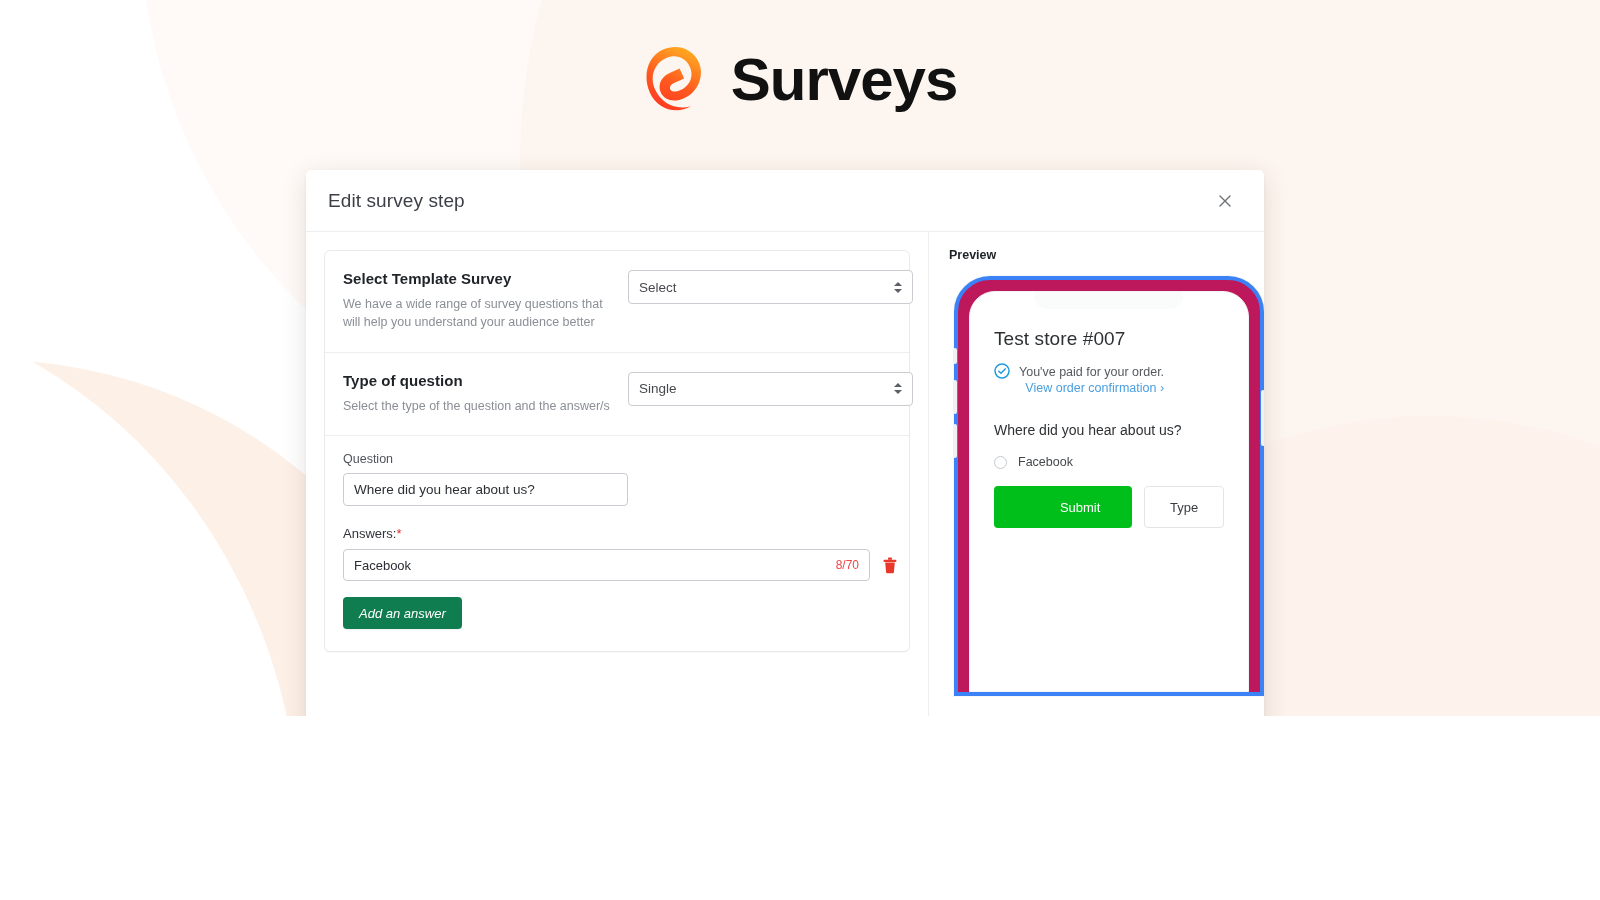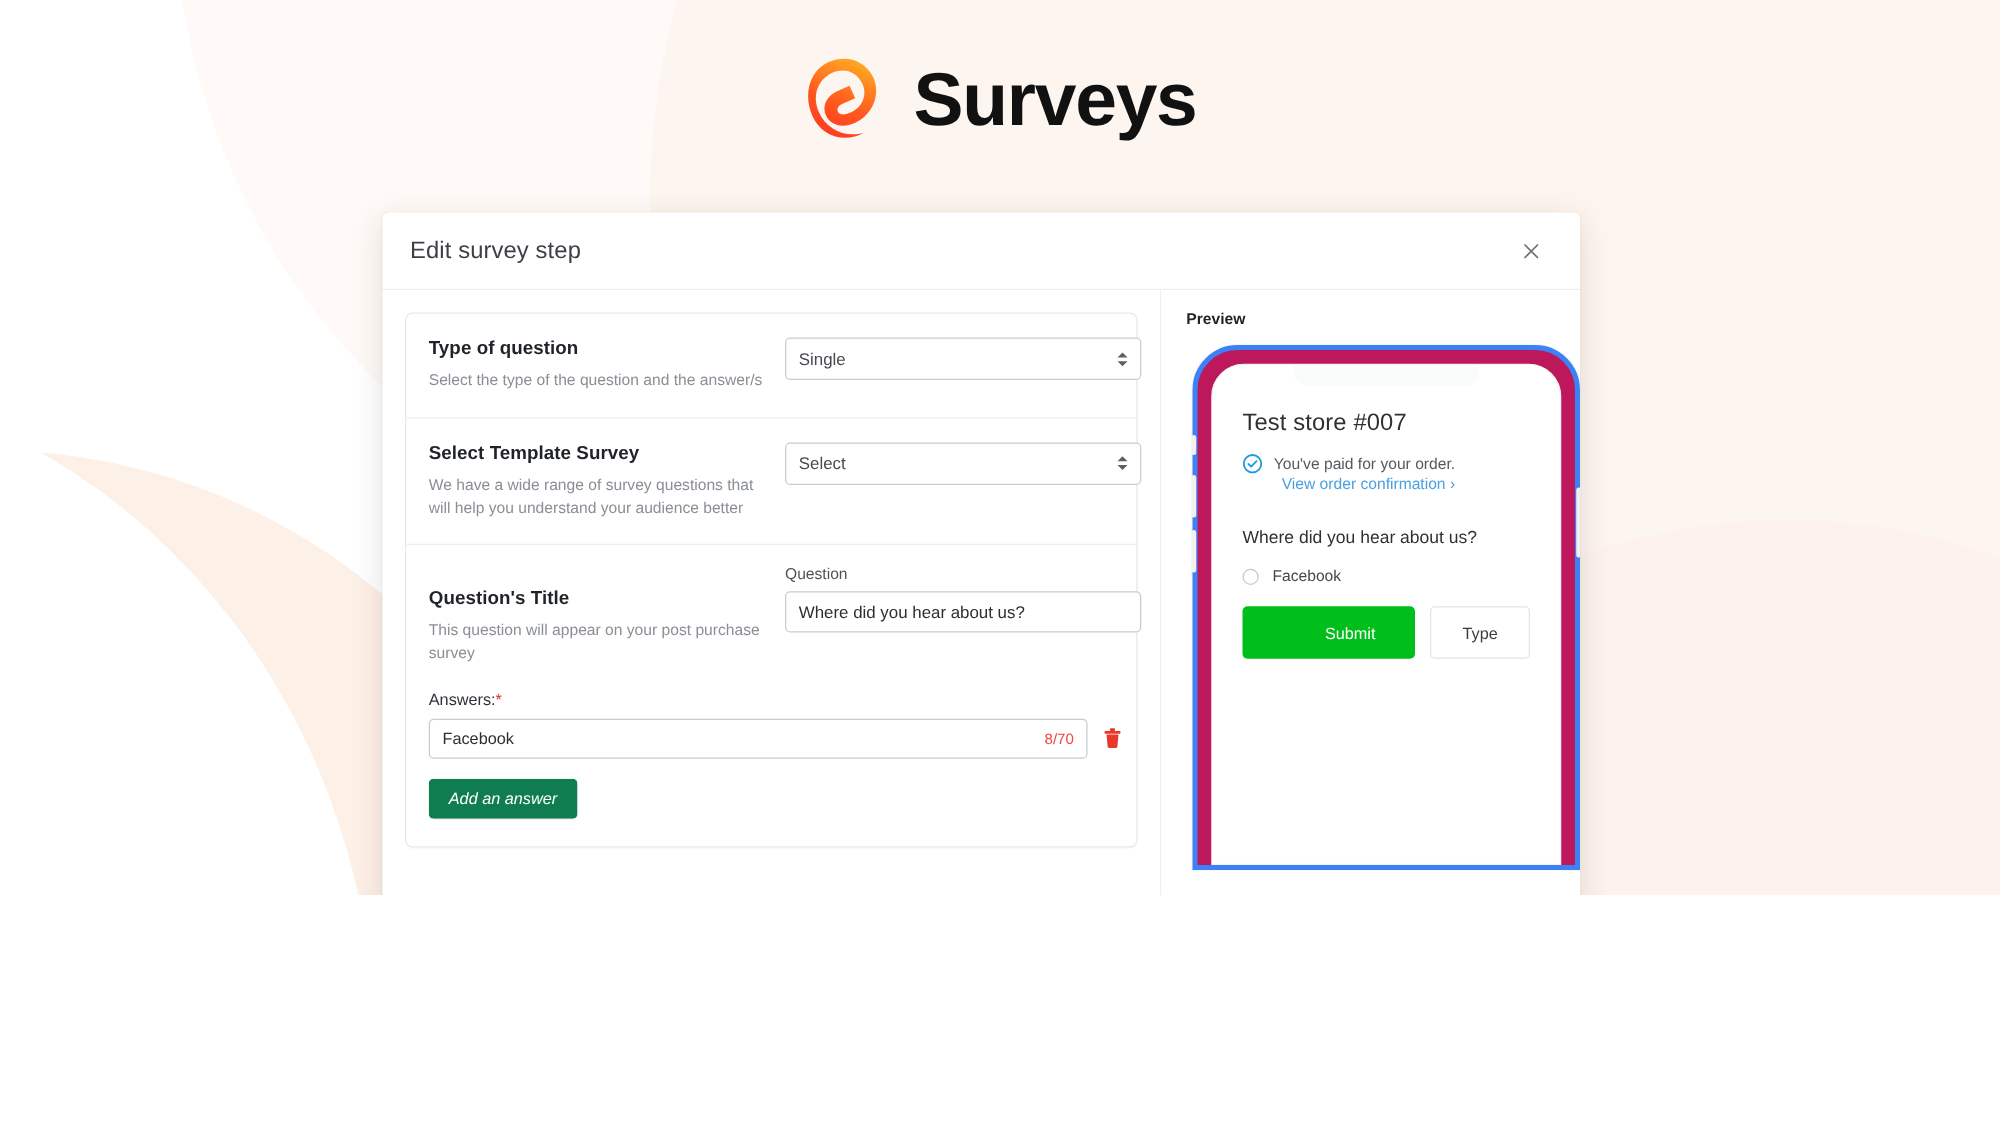--- a/index.html
+++ b/index.html
@@ -425,56 +425,52 @@
       </div>
     </div>
 
     <div class="modal-body">
 
       <div class="left-col">
         <div class="form-card">
 
           <div class="form-row">
             <div class="row-left">
+              <div class="field-label">Select Template Survey</div>
+              <div class="field-help">We have a wide range of survey questions that will help you understand your audience better</div>
+            </div>
+            <div class="row-right">
+              <div class="select-box">
+                <span>Select</span>
+                <span class="select-caret">
+                  <i class="up"></i>
+                    <i class="down"></i>
+                </span>
+              </div>
+            </div>
+          </div>
+
+          <div class="form-row">
+            <div class="row-left">
               <div class="field-label">Type of question</div>
               <div class="field-help">Select the type of the question and the answer/s</div>
             </div>
             <div class="row-right">
               <div class="select-box">
                 <span>Single</span>
                 <span class="select-caret">
                   <i class="up"></i>
                     <i class="down"></i>
                 </span>
               </div>
             </div>
           </div>
 
-          <div class="form-row">
-            <div class="row-left">
-              <div class="field-label">Select Template Survey</div>
-              <div class="field-help">We have a wide range of survey questions that will help you understand your audience better</div>
-            </div>
-            <div class="row-right">
-              <div class="select-box">
-                <span>Select</span>
-                <span class="select-caret">
-                  <i class="up"></i>
-                    <i class="down"></i>
-                </span>
-              </div>
-            </div>
-          </div>
-
           <div class="form-row q-row">
             <div class="q-top">
-              <div class="row-left" style="padding-top:18px;">
-                <div class="field-label">Question's Title</div>
-                <div class="field-help">This question will appear on your post purchase survey</div>
-              </div>
               <div class="row-right">
                 <div class="sub-label">Question</div>
                 <div class="text-input">
                   <span>Where did you hear about us?</span>
                 </div>
               </div>
             </div>
 
             <div class="q-bottom">
               <div class="answers-label">

